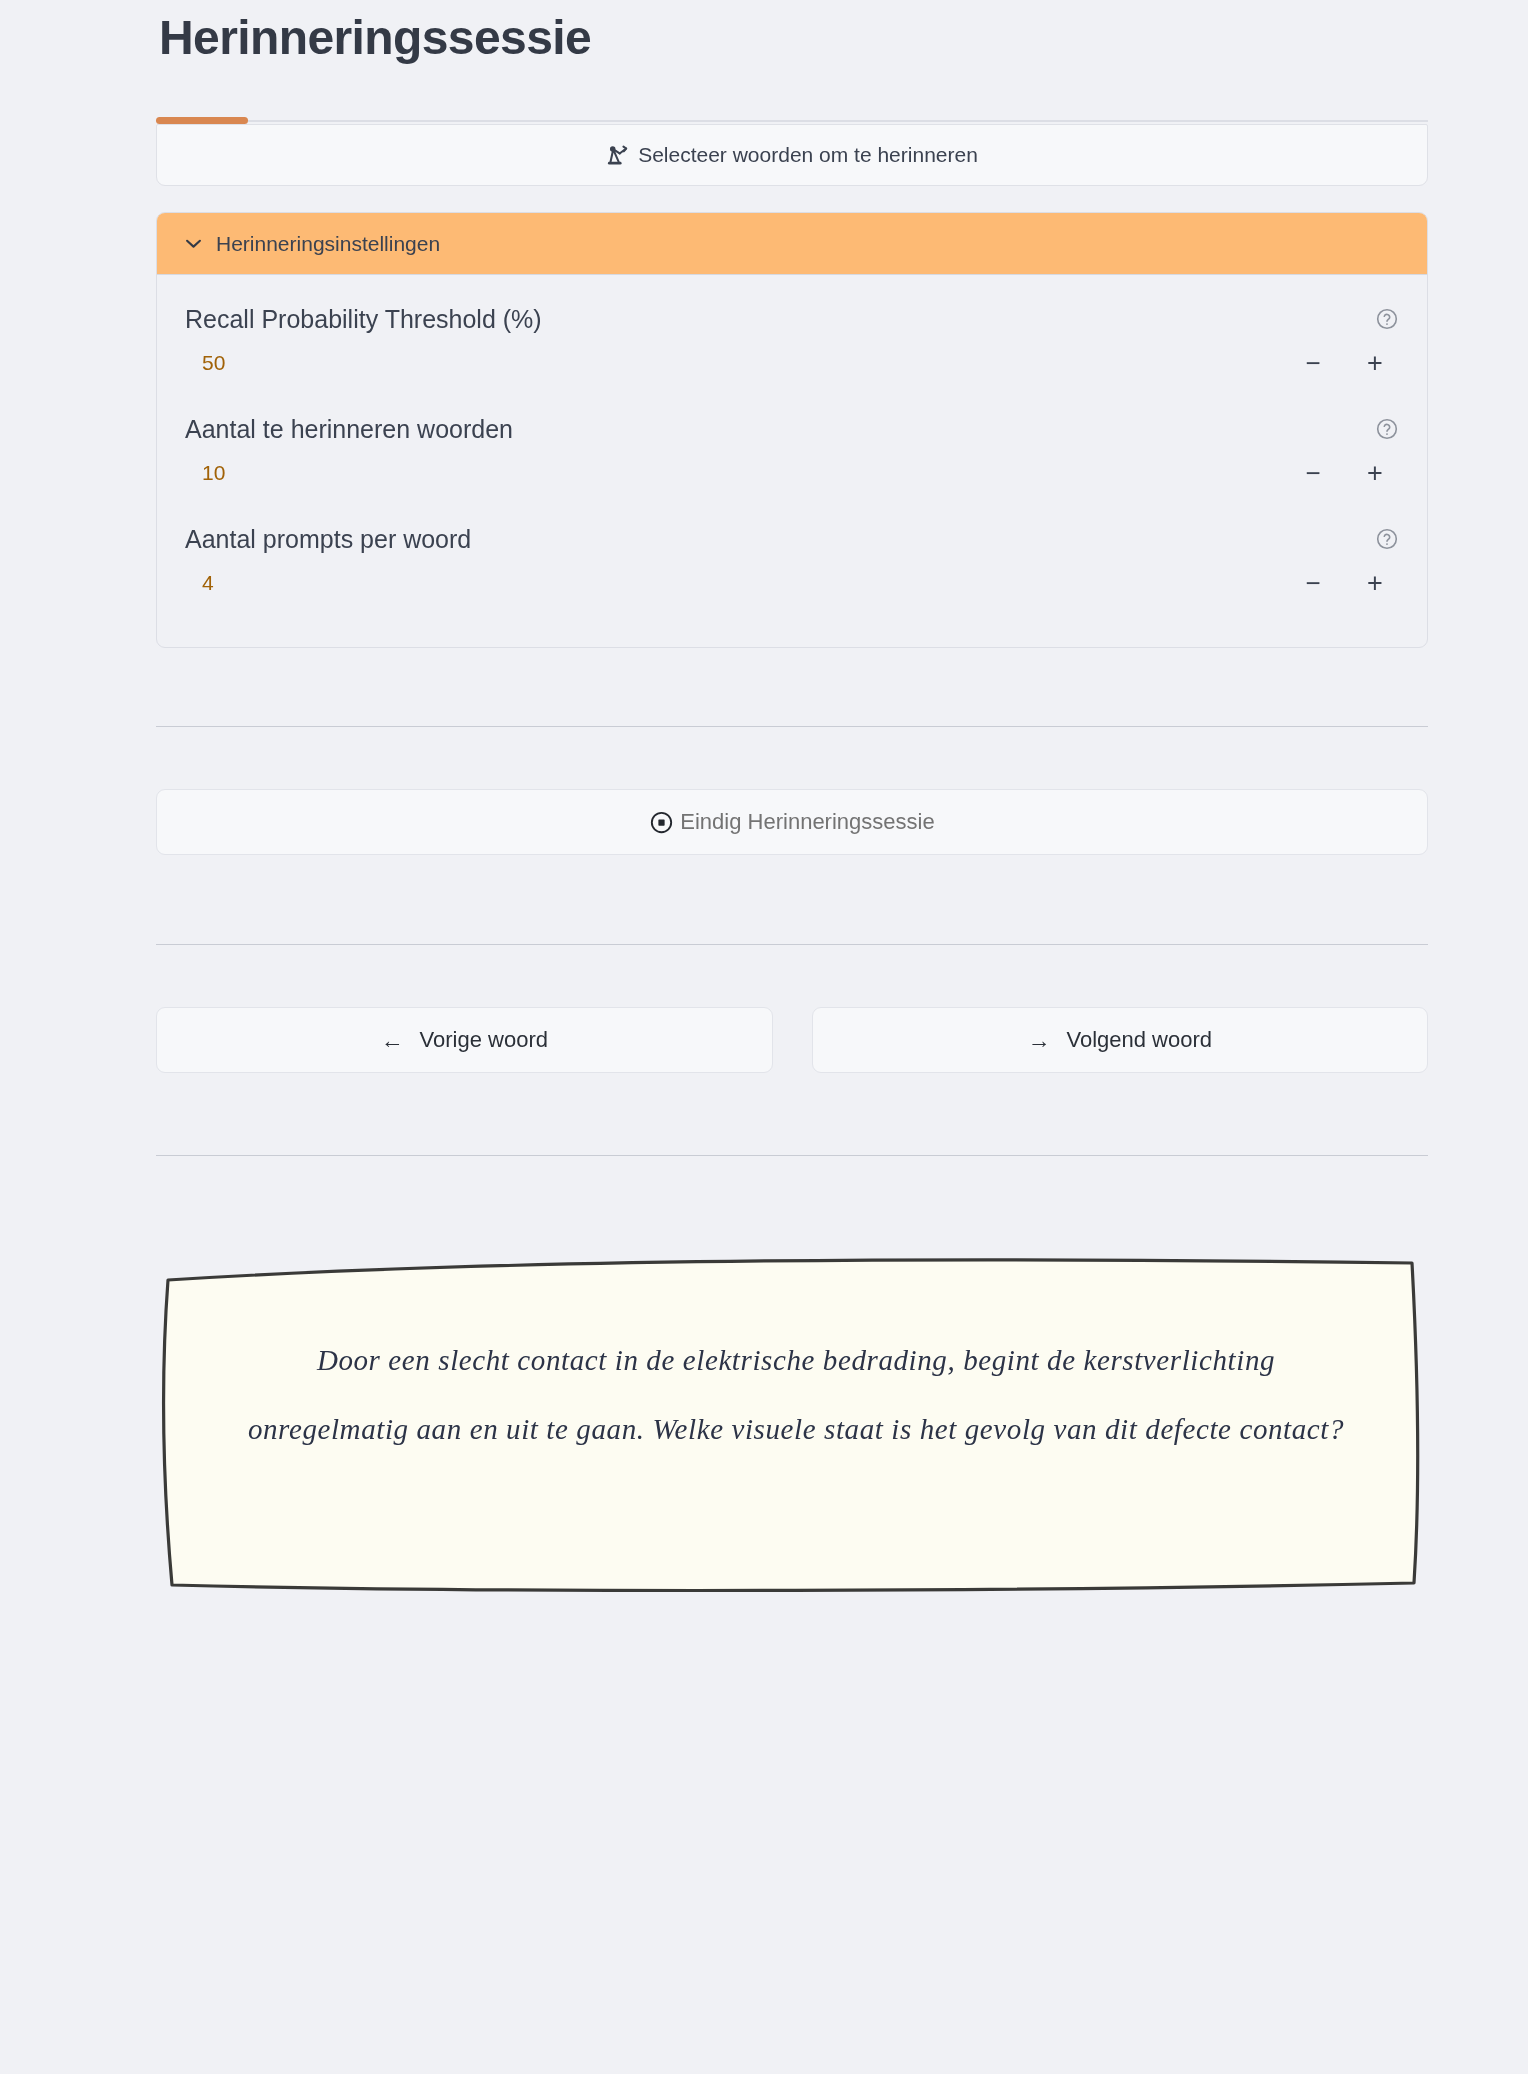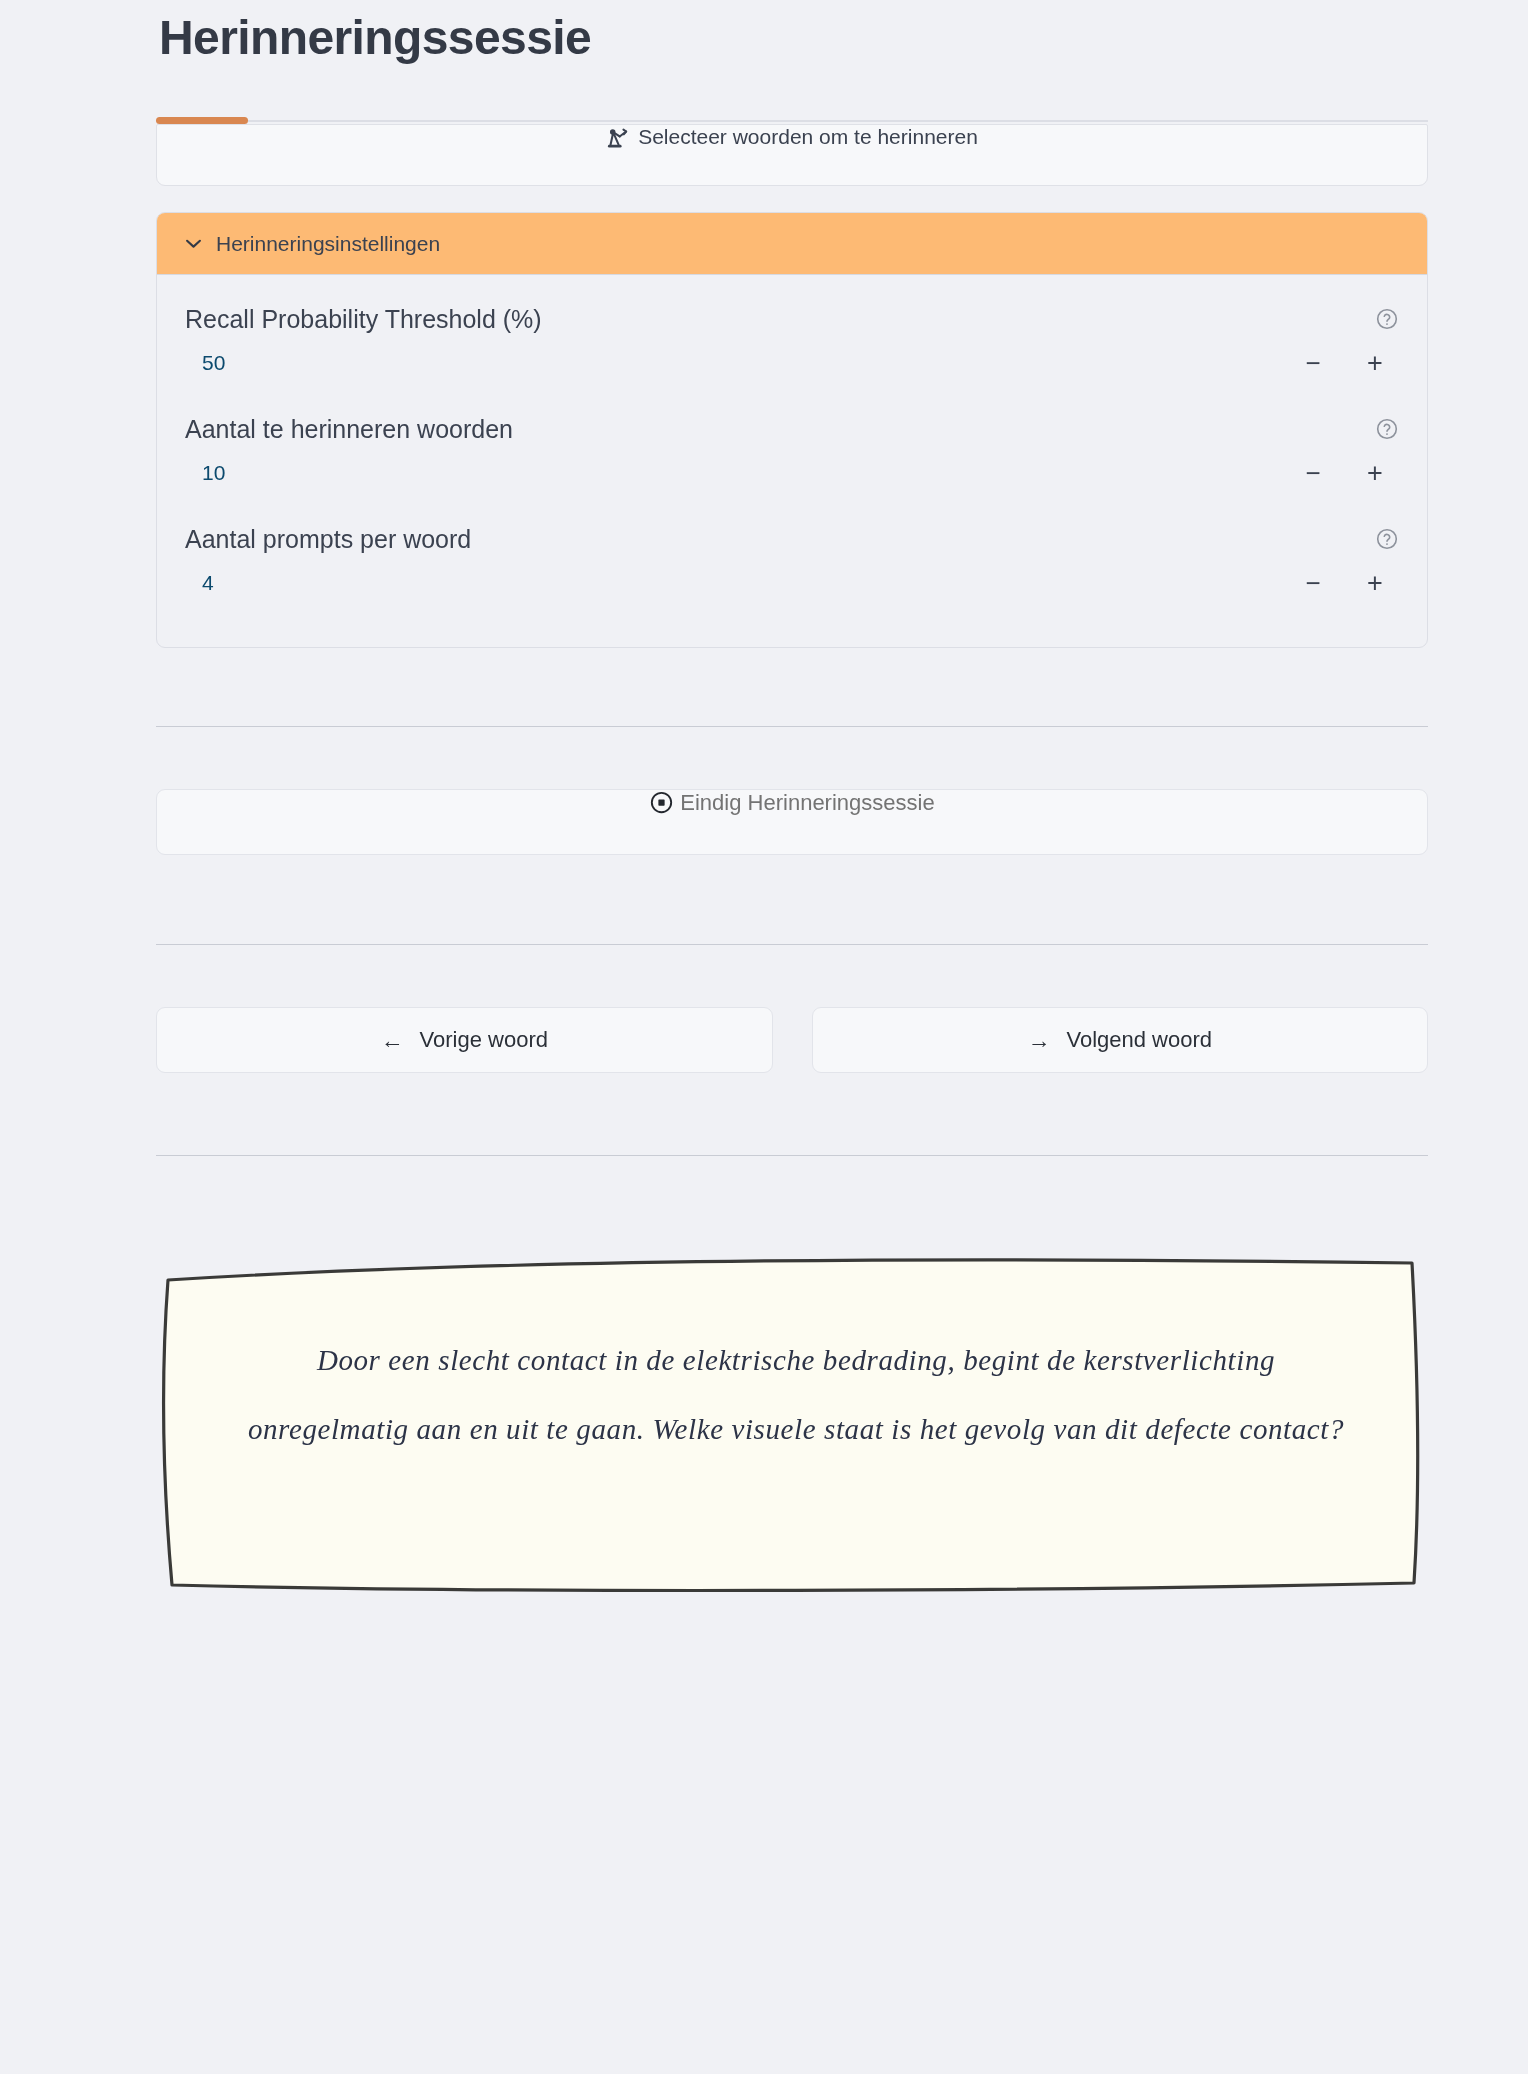--- a/index.html
+++ b/index.html
@@ -63,21 +63,21 @@
   }
 
   
   .wide-btn {
     width: 100%;
     height: 62px;
     border: 1px solid #dfe1e7;
     border-radius: 9px;
     background: #f7f8fa;
     display: flex;
-    align-items: flex-start;
+    align-items: center;
     justify-content: center;
     gap: 6px;
     font-size: 21px;
     color: #3b4250;
     cursor: pointer;
   }
 
   .select-words-bar {
     margin-top: 0;
     height: 62px;
@@ -139,21 +139,21 @@
   .stepper-row {
     display: flex;
     align-items: center;
     justify-content: space-between;
     height: 60px;
     padding-left: 17px;
     padding-right: 4px;
   }
   .stepper-value {
     font-size: 21px;
-    color: #0c4a6e;
+    color: #a16207;
   }
   .stepper-btns {
     display: flex;
     align-items: center;
     gap: 42px;
     padding-right: 10px;
   }
   .step-btn {
     background: none;
     border: none;

